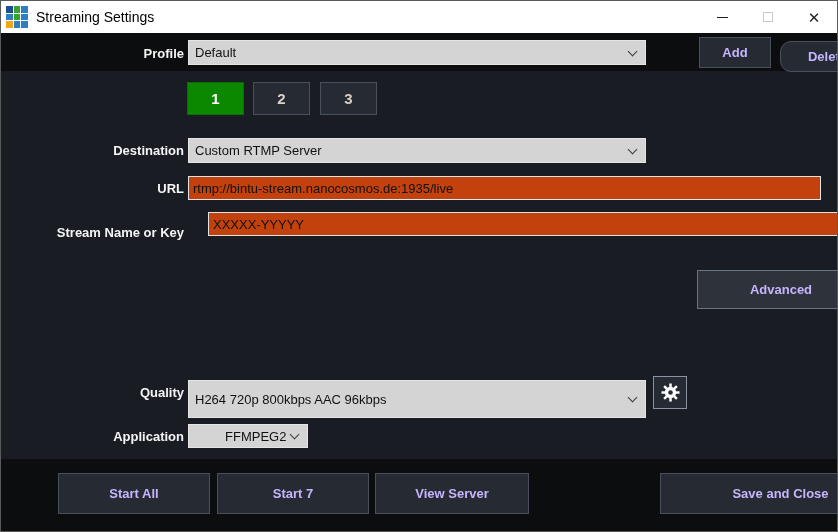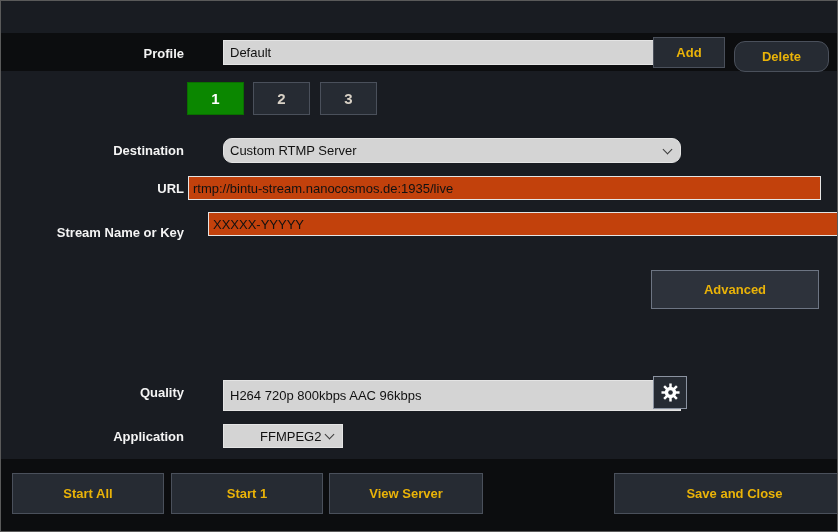--- a/index.html
+++ b/index.html
@@ -44,32 +44,32 @@
     position:absolute;left:0;top:32px;width:100%;height:38px;
     background:var(--strip-bg);
   }
   .field-label{
     position:absolute;width:175px;left:8px;text-align:right;
     font-size:13px;font-weight:bold;color:var(--label-color);
   }
   
   .dropdown{
     position:absolute;background:var(--dd-bg);border:1px solid var(--dd-border);
-    display:flex;align-items:center;cursor:default;margin-left:35px;
+    display:flex;align-items:center;cursor:default;
   }
   .dropdown .dd-value{flex:1;padding-left:6px;font-size:13px;color:#111;white-space:nowrap;overflow:hidden;}
   .chev{
     width:7px;height:7px;border-right:1.5px solid #3c3c3c;border-bottom:1.5px solid #3c3c3c;
     transform:rotate(45deg);margin-right:9px;margin-top:-3px;flex:0 0 auto;
   }
   
   .dk-btn{
     position:absolute;background:var(--btn-bg);border:1px solid var(--btn-border);
-    color:#eab308;font-size:13px;font-weight:bold;cursor:default;
-    display:flex;align-items:center;justify-content:center;
+    color:#c4b5fd;font-size:13px;font-weight:bold;cursor:default;
+    display:flex;align-items:center;justify-content:center;margin-left:46px;
   }
   .dk-btn.bright{border-color:var(--btn-border-bright);background:#2d323b;}
   
   .tab-btn{
     position:absolute;width:57px;height:33px;top:81px;
     background:var(--btn-bg);border:1px solid var(--btn-border);
     color:#d8d1c6;font-size:15px;font-weight:bold;
     display:flex;align-items:center;justify-content:center;cursor:default;
   }
   .tab-btn.active{background:var(--accent-green);border-color:#0a6e00;color:#fff;}
@@ -87,51 +87,76 @@
     position:absolute;left:652px;top:375px;width:34px;height:33px;
     background:var(--btn-bg);border:1px solid #8b93a1;
     display:flex;align-items:center;justify-content:center;cursor:default;
   }
 </style>
 </head>
 <body>
 
 <div class="window">
 
+  <div class="titlebar">
+    <span class="app-icon">
+        <i style="background: rgb(29, 79, 140);"></i>
+        <i style="background: rgb(54, 163, 46);"></i>
+        <i style="background: rgb(46, 127, 194);"></i>
+        <i style="background: rgb(46, 127, 194);"></i>
+        <i style="background: rgb(54, 163, 46);"></i>
+        <i style="background: rgb(46, 127, 194);"></i>
+        <i style="background: rgb(242, 167, 27);"></i>
+        <i style="background: rgb(46, 127, 194);"></i>
+        <i style="background: rgb(46, 127, 194);"></i>
+      </span>
+    <span class="title">Streaming Settings</span>
+    <div class="win-controls">
+      <button class="win-btn">
+        <span class="glyph-min"></span>
+      </button>
+      <button class="win-btn">
+        <span class="glyph-max"></span>
+      </button>
+      <button class="win-btn">
+        <span class="glyph-close">✕</span>
+      </button>
+    </div>
+  </div>
 
   <div class="profile-bar">
     <span class="field-label" style="top:13px;">Profile</span>
     <div class="dropdown" style="left:187px;top:7px;width:458px;height:25px;">
       <span class="dd-value">Default</span>
       <span class="chev"></span>
     </div>
     <button class="dk-btn" style="left:652px;top:4px;width:72px;height:31px;">Add</button>
     <button class="dk-btn" style="left:733px;top:8px;width:95px;height:31px;border-radius:11px;">Delete</button>
   </div>
 
   <button class="tab-btn active" style="left:186px;">1</button>
   <button class="tab-btn" style="left:252px;">2</button>
   <button class="tab-btn" style="left:319px;">3</button>
 
   <span class="field-label" style="top:142px;">Destination</span>
-  <div class="dropdown" style="left:187px;top:137px;width:458px;height:25px;border-radius:9px;">
+  <div class="dropdown" style="left:187px;top:137px;width:458px;height:25px;">
     <span class="dd-value">Custom RTMP Server</span>
     <span class="chev"></span>
   </div>
 
   <span class="field-label" style="top:180px;">URL</span>
   <input class="txt" style="left: 187px; top: 175px; width: 633px; height: 24px;" value="rtmp://bintu-stream.nanocosmos.de:1935/live">
 
   <span class="field-label" style="top:224px;">Stream Name or Key</span>
   <input class="txt" style="left: 187px; top: 211px; width: 735px; height: 24px; margin-left: 20px;" value="XXXXX-YYYYY">
 
   <button class="dk-btn bright" style="left:650px;top:269px;width:168px;height:39px;">Advanced</button>
 
   <span class="field-label" style="top:384px;">Quality</span>
-  <div class="dropdown" style="left:187px;top:379px;width:458px;height:31px;">
+  <div class="dropdown" style="left:187px;top:379px;width:458px;height:38px;">
     <span class="dd-value">H264 720p 800kbps AAC 96kbps</span>
     <span class="chev"></span>
   </div>
   <button class="gear-btn">
     <svg width="19" height="19" viewBox="0 0 20 20">
       <g fill="#ffffff">
         <rect x="8.7" y="0.5" width="2.6" height="5" transform="rotate(0 10 10)"></rect>
         <rect x="8.7" y="0.5" width="2.6" height="5" transform="rotate(45 10 10)"></rect>
         <rect x="8.7" y="0.5" width="2.6" height="5" transform="rotate(90 10 10)"></rect>
         <rect x="8.7" y="0.5" width="2.6" height="5" transform="rotate(135 10 10)"></rect>
@@ -146,18 +171,18 @@
   </button>
 
   <span class="field-label" style="top:428px;">Application</span>
   <div class="dropdown" style="left:187px;top:423px;width:120px;height:24px;padding-left:30px;">
     <span class="dd-value">FFMPEG2</span>
     <span class="chev"></span>
   </div>
 
   <div class="bottombar">
     <button class="dk-btn" style="left:11px;top:14px;width:152px;height:41px;">Start All</button>
-    <button class="dk-btn" style="left:170px;top:14px;width:152px;height:41px;">Start 1</button>
+    <button class="dk-btn" style="left:170px;top:14px;width:152px;height:41px;">Start 7</button>
     <button class="dk-btn" style="left:328px;top:14px;width:154px;height:41px;">View Server</button>
     <button class="dk-btn" style="left:613px;top:14px;width:241px;height:41px;">Save and Close</button>
   </div>
 
 </div>
 
 </body></html>

